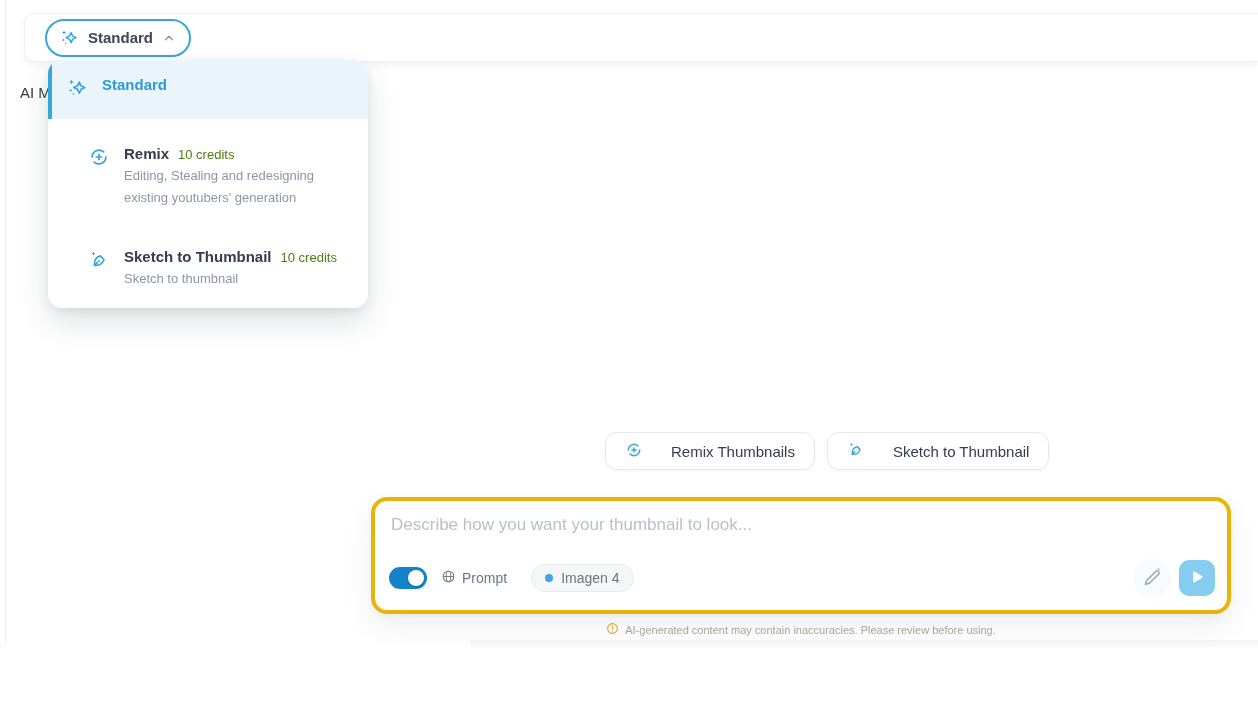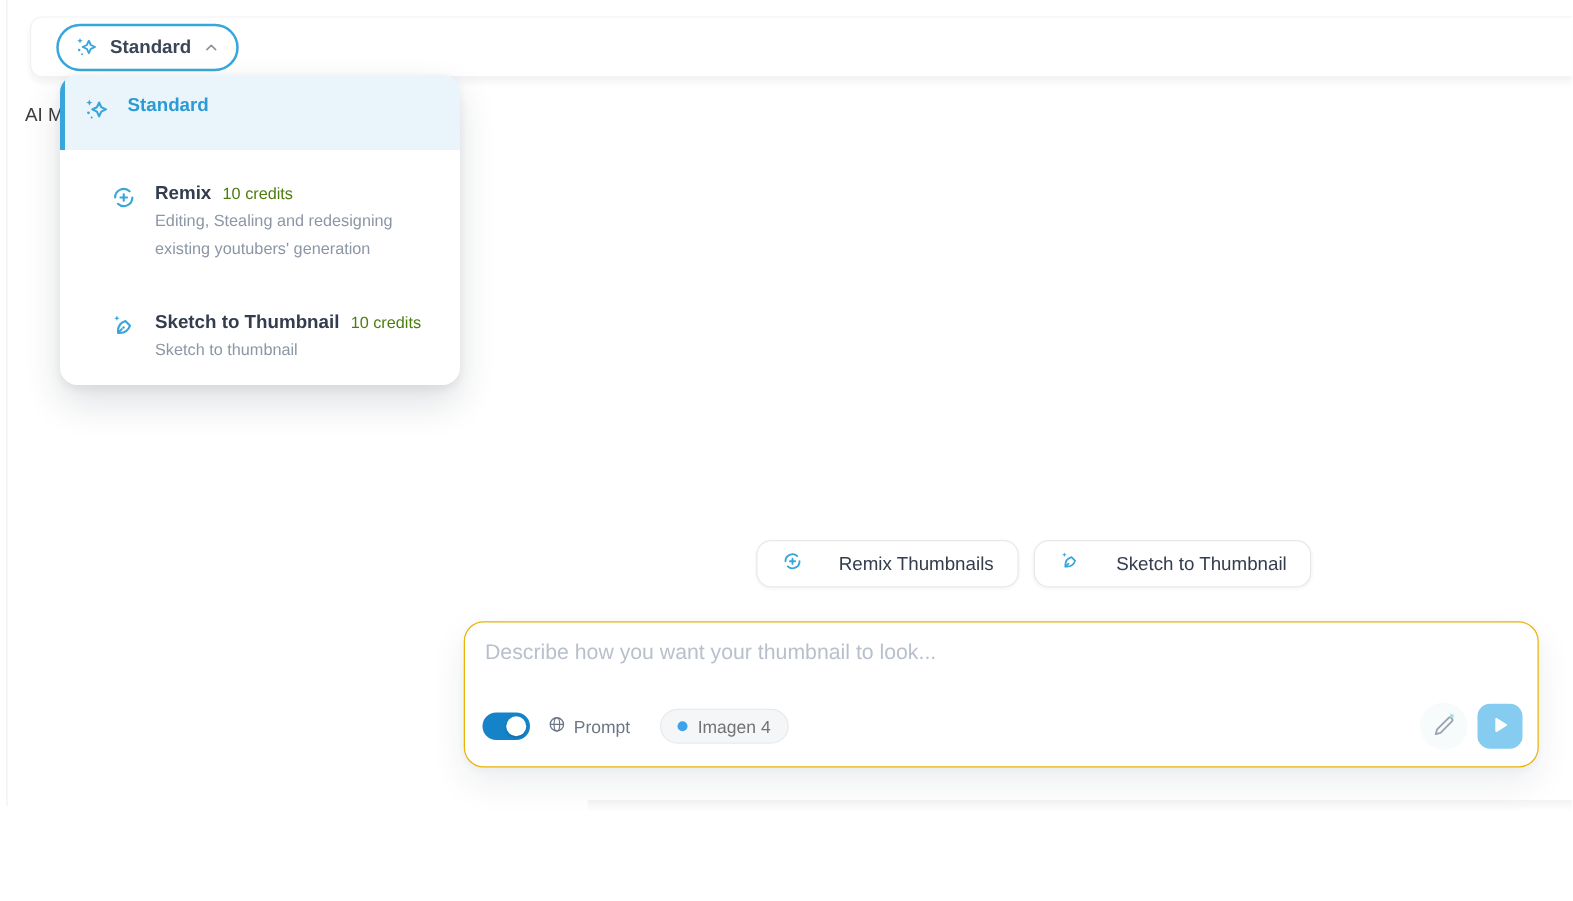--- a/index.html
+++ b/index.html
@@ -36,21 +36,21 @@
   .dd-item.gap{margin-top:10px;}
 
   
   .quick-actions{position:absolute;left:605px;top:432px;display:flex;gap:12px;}
   .qa-btn{display:inline-flex;align-items:center;gap:28px;height:38px;padding:0 19px;
     background:#fff;border:1px solid #e6e9ec;border-radius:12px;font-size:15px;color:#333d4e;
     box-shadow:0 1px 3px rgba(30,40,60,0.05);cursor:pointer;font-weight:500;}
 
   
   .composer{position:absolute;left:371px;top:497px;width:860px;height:117px;background:#fff;
-    border:1px solid #eab308;border-radius:16px;
+    border:4px solid #eab308;border-radius:16px;
     box-shadow:0 12px 28px rgba(30,40,60,0.08),0 2px 6px rgba(30,40,60,0.04);box-sizing:border-box;}
   .composer textarea{position:absolute;left:14px;top:12px;right:14px;height:44px;border:none;
     outline:none;resize:none;background:transparent;font-family:inherit;font-size:17px;color:#3b4757;}
   .composer textarea::placeholder{color:#b8c0cb;}
   .composer-row{position:absolute;left:14px;right:12px;bottom:14px;height:36px;display:flex;align-items:center;}
   .toggle{width:38px;height:22px;border-radius:11px;background:#1483c8;position:relative;cursor:pointer;flex:0 0 38px;}
   .toggle .knob{position:absolute;right:3px;top:3px;width:16px;height:16px;border-radius:50%;
     background:#fff;box-shadow:0 1px 2px rgba(0,0,0,0.2);}
   .visibility{display:flex;align-items:center;gap:6px;margin-left:14px;color:#6b7684;font-size:14px;}
   .model-badge{display:inline-flex;align-items:center;gap:8px;margin-left:24px;height:26px;
@@ -204,15 +204,25 @@
       <button class="send-btn">
         <span>
           <svg width="18" height="18" viewBox="0 0 24 24">
             <path d="M8 5.5 L18.5 12 L8 18.5 Z" fill="#ffffff" stroke="#ffffff" stroke-width="2" stroke-linejoin="round"></path>
           </svg>
         </span>
       </button>
     </div>
   </div>
 
+  <div class="disclaimer">
+    <span>
+      <svg width="13" height="13" viewBox="0 0 24 24">
+        <circle cx="12" cy="12" r="9" fill="none" stroke="#e2a23b" stroke-width="2"></circle>
+        <path d="M12 7 v6" stroke="#e2a23b" stroke-width="2" stroke-linecap="round"></path>
+        <circle cx="12" cy="16.8" r="1.3" fill="#e2a23b"></circle>
+      </svg>
+    </span>
+    <span>AI-generated content may contain inaccuracies. Please review before using.</span>
+  </div>
 
   <div class="bottom-shadow"></div>
 </div>
 
 </body></html>

